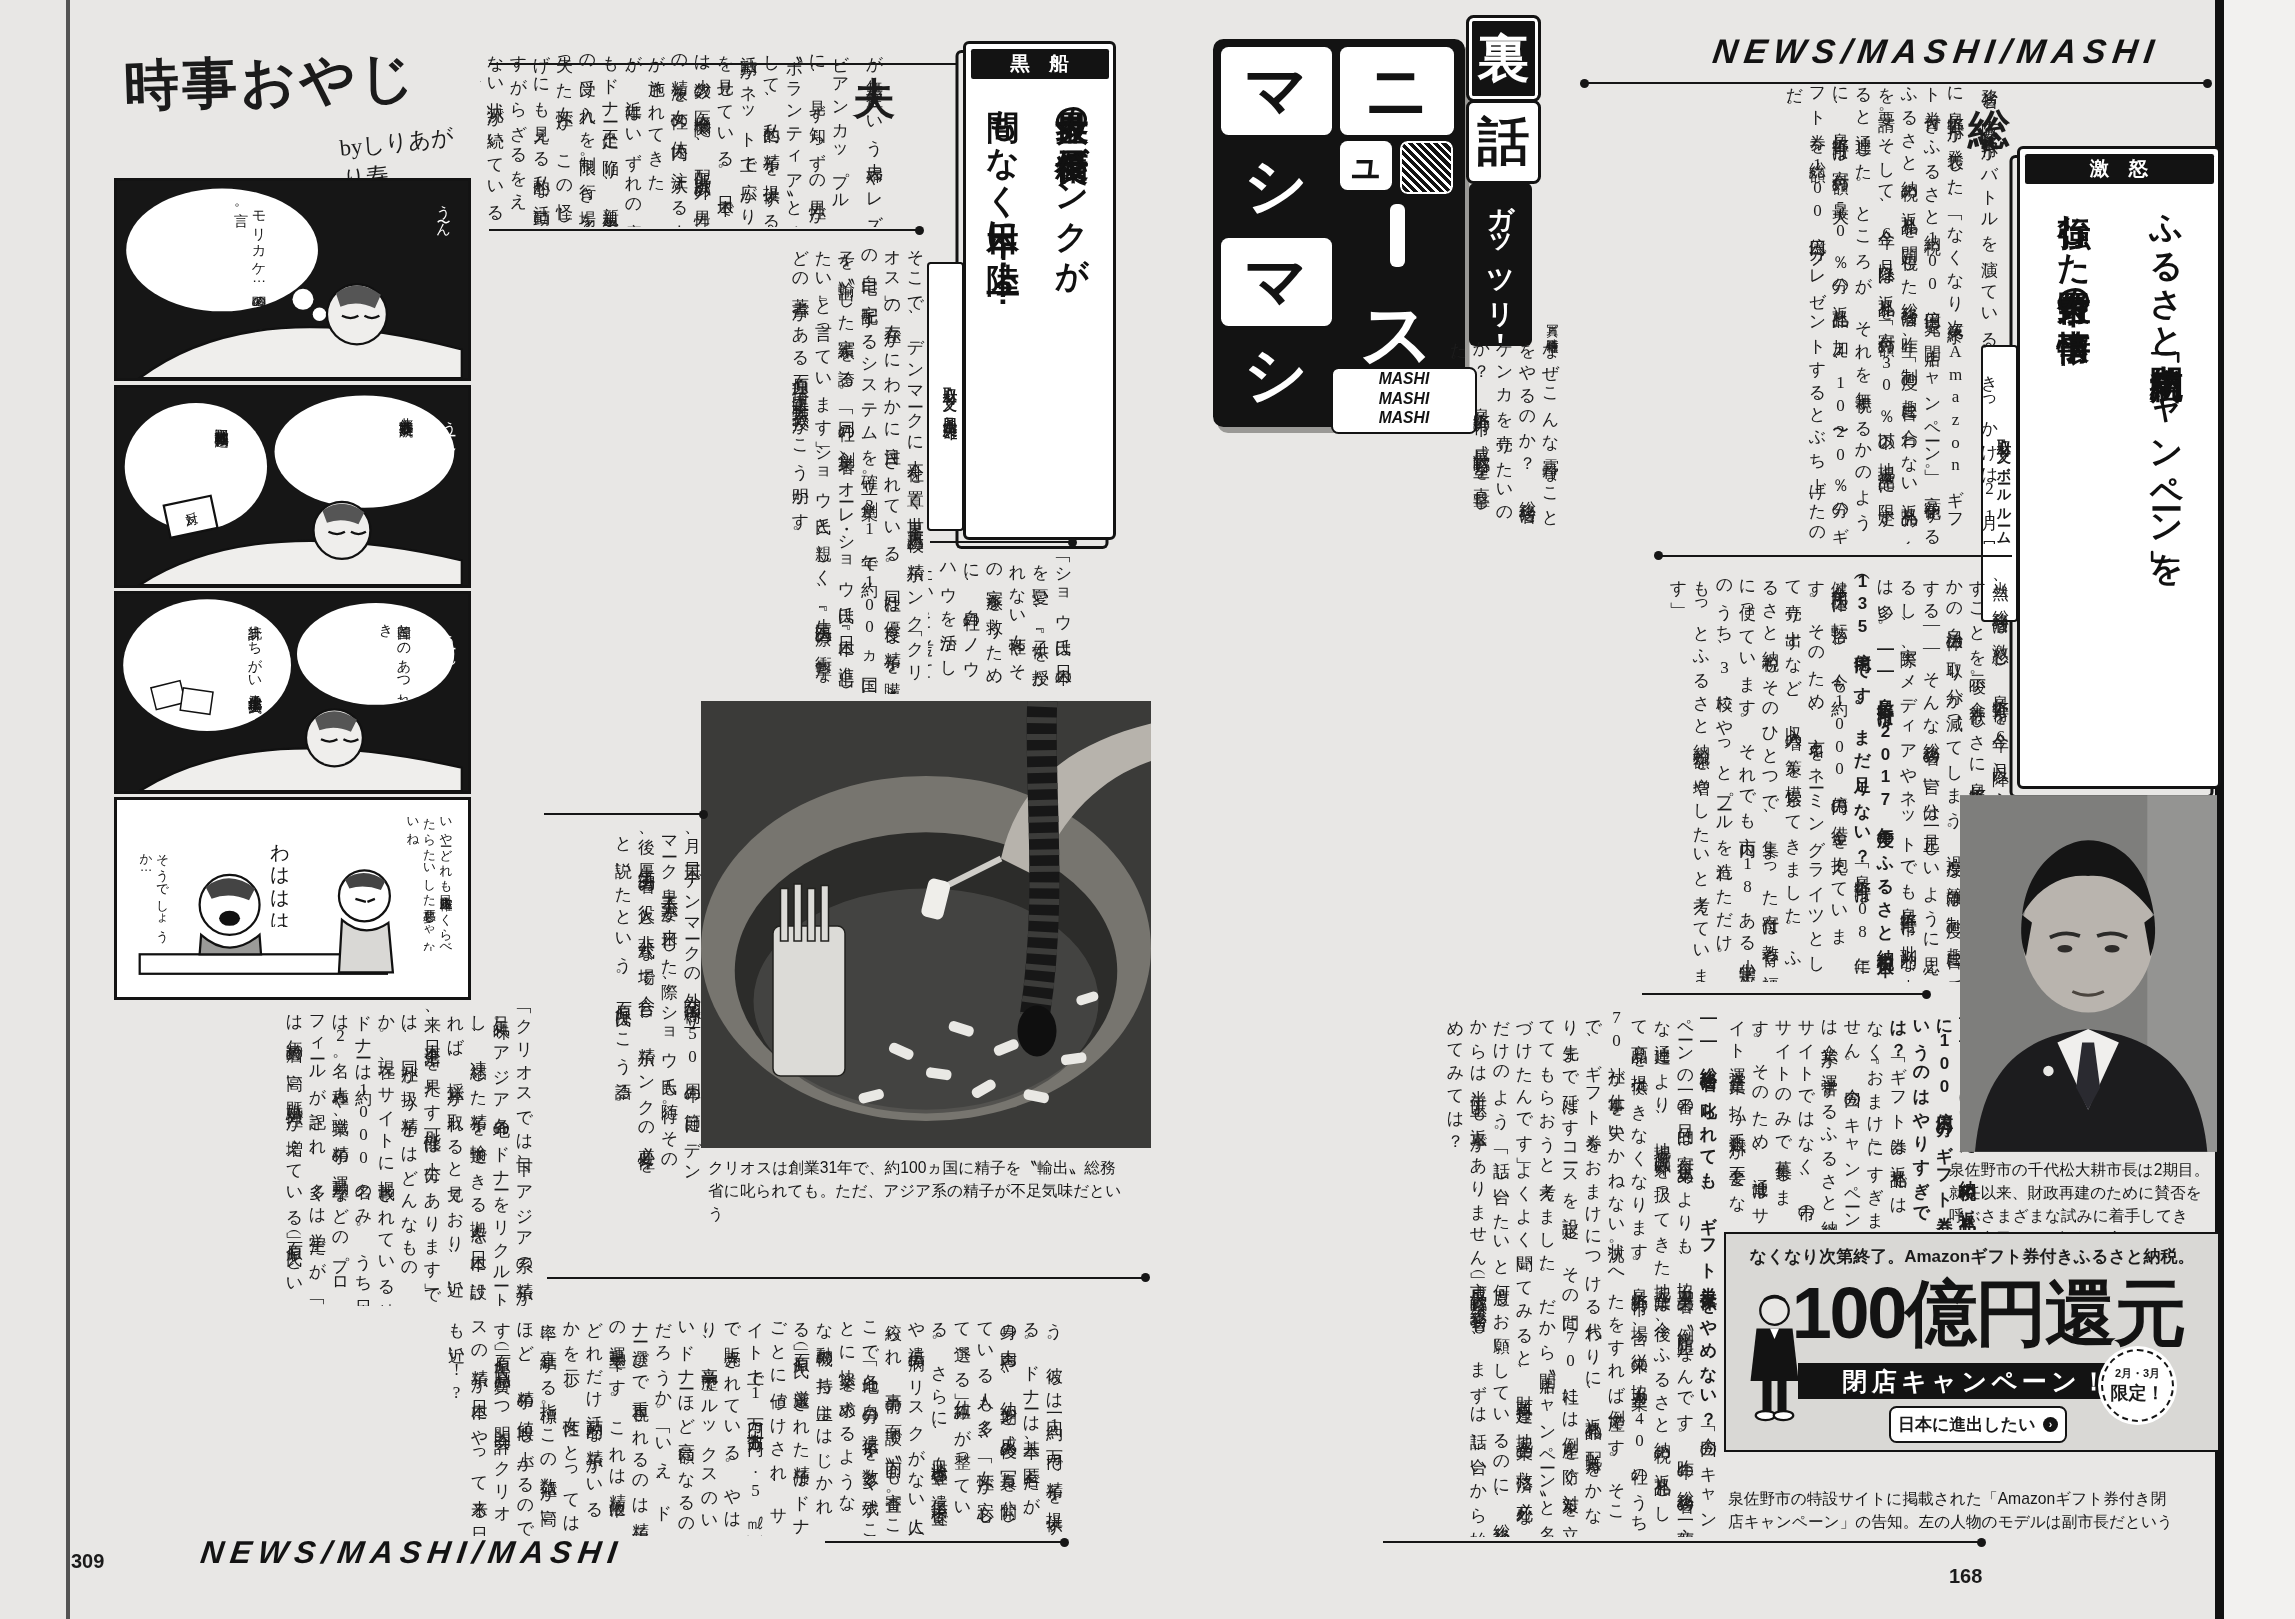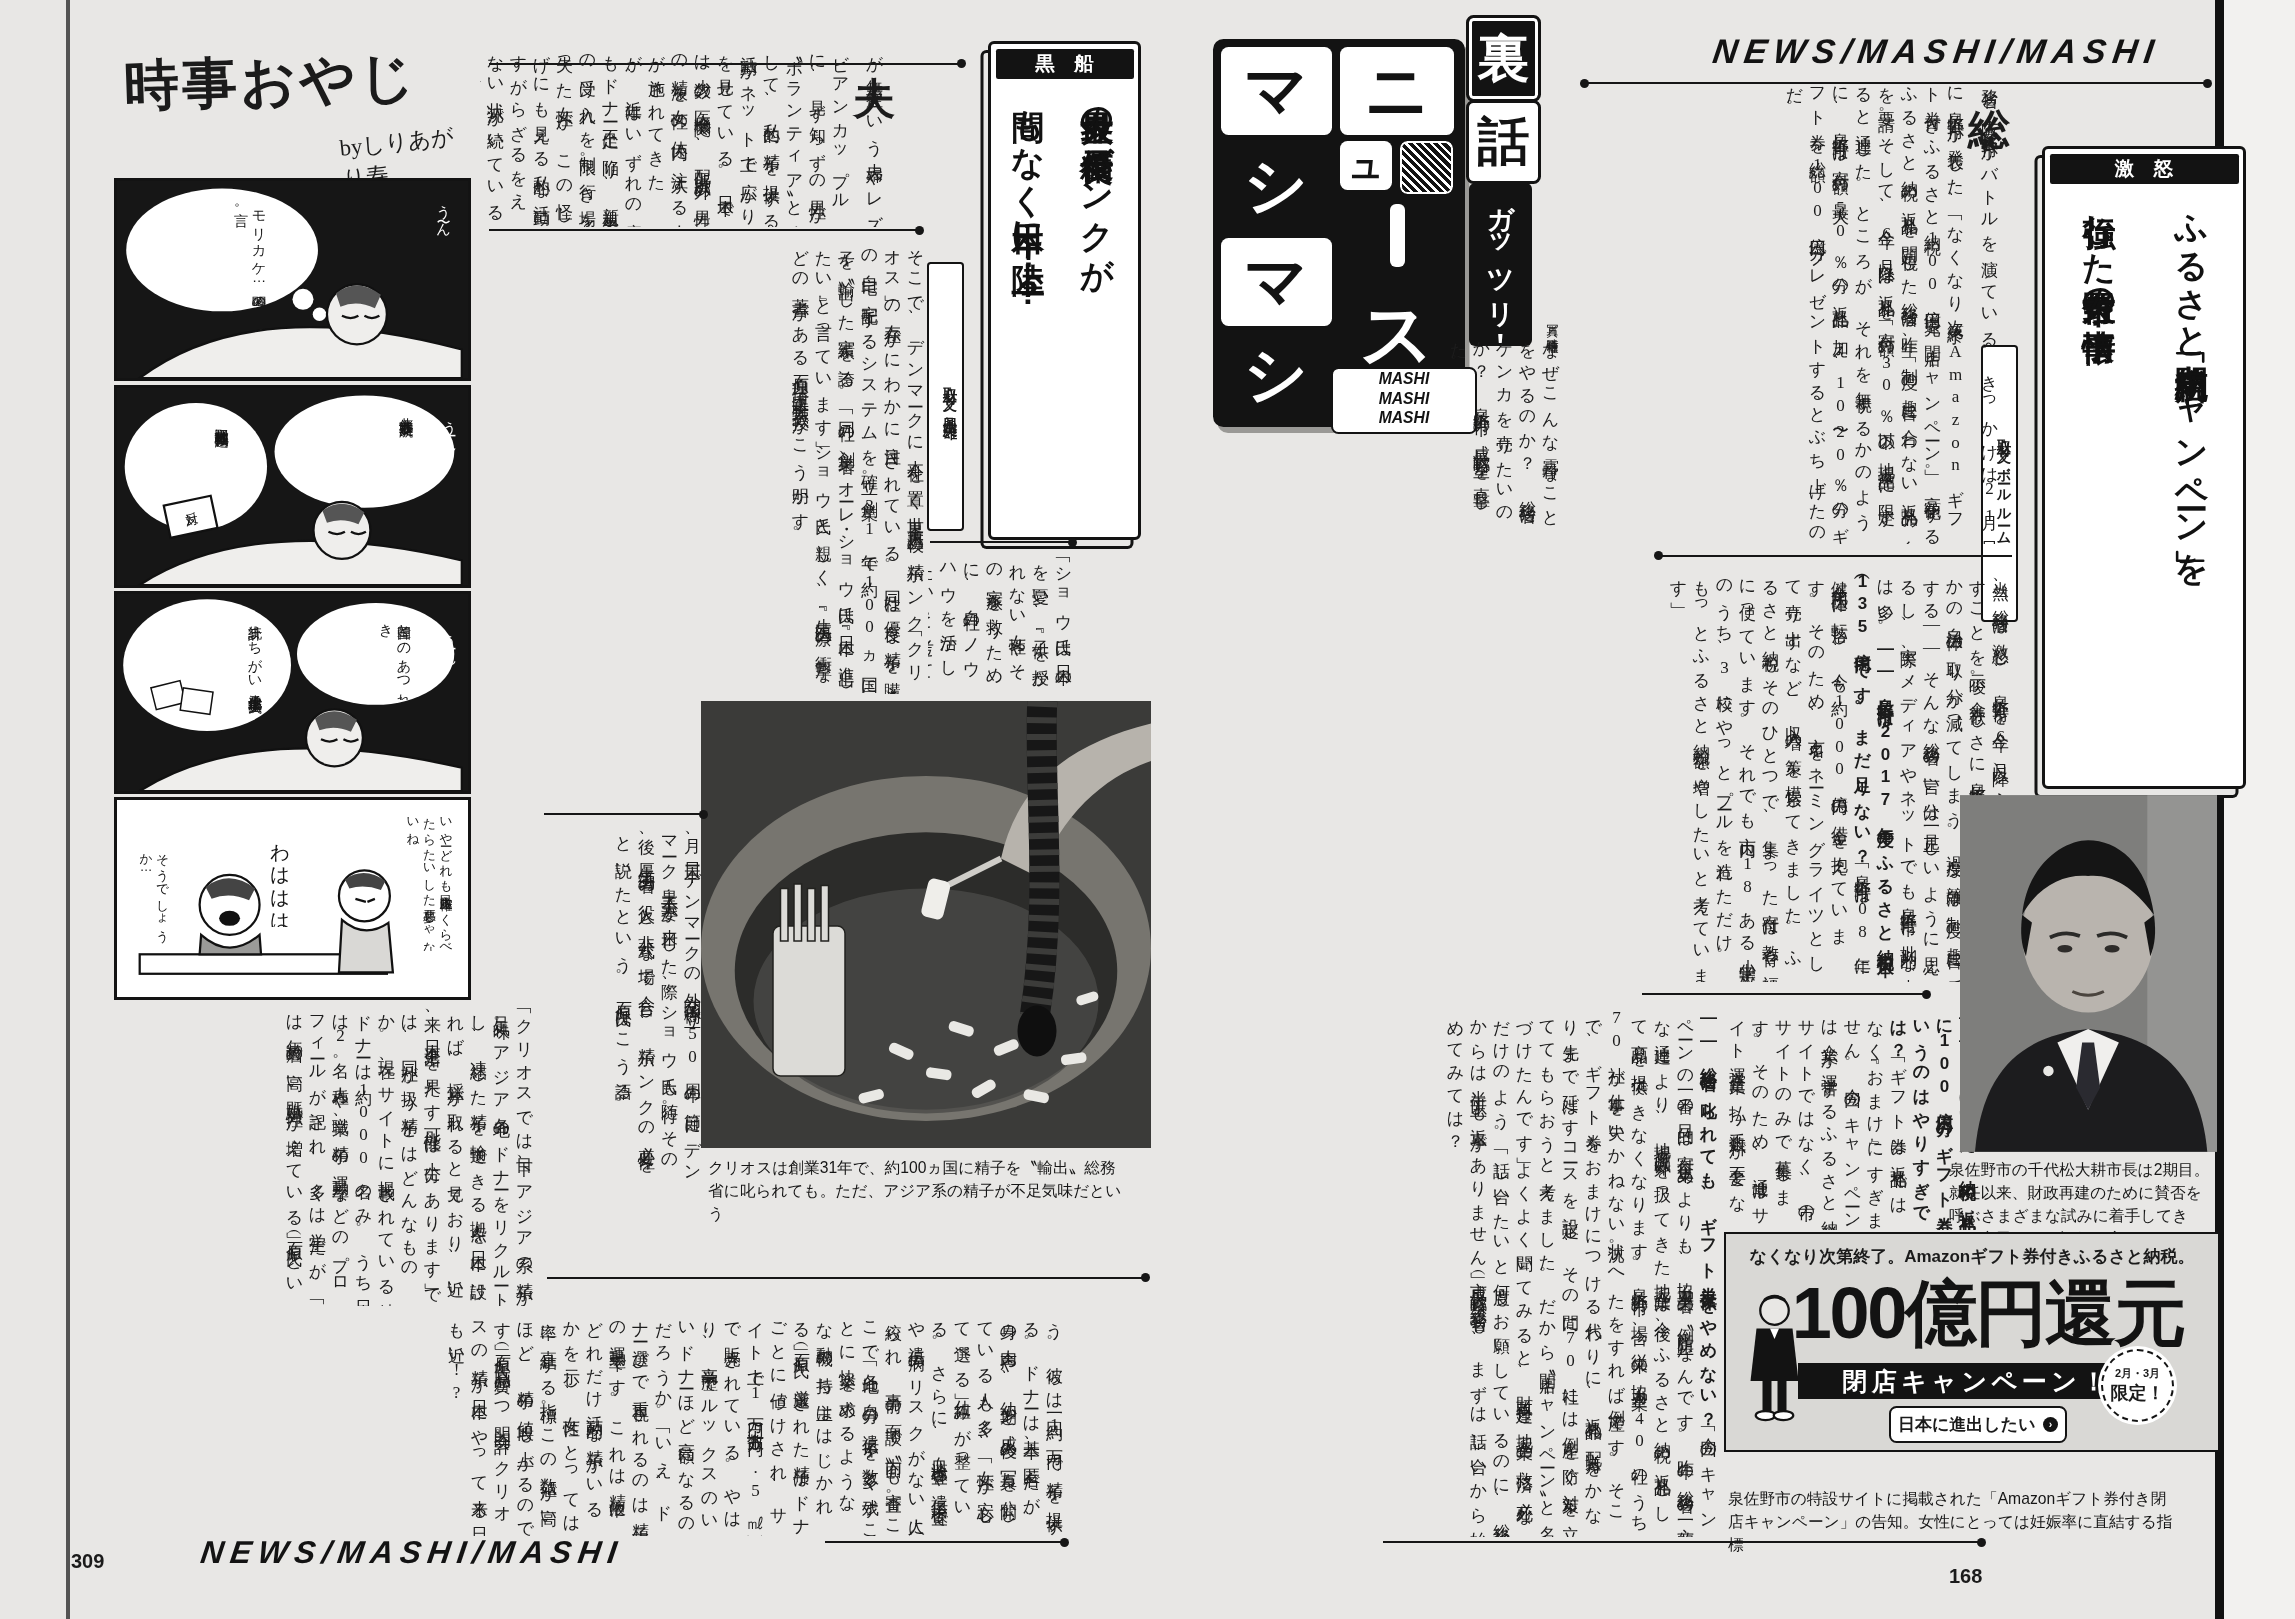--- a/index.html
+++ b/index.html
@@ -12,21 +12,21 @@
          letter-spacing:3.7px;color:#1c1c1c;}
   .vgothic{font-family:"Liberation Sans","DejaVu Sans",sans-serif;}
   .dropcap{font-family:"Liberation Sans","DejaVu Sans",sans-serif;font-weight:900;font-size:42px;
            letter-spacing:0;line-height:45px;}
   .qaq{font-family:"Liberation Sans","DejaVu Sans",sans-serif;font-weight:700;}
   
   .rl{position:absolute;height:2.2px;background:#161616;}
   .cdot{position:absolute;width:9px;height:9px;border-radius:50%;background:#161616;}
   
   .hlbox{position:absolute;background:#fff;border:3px solid #131313;border-radius:6px;
-         box-shadow:-7.5px 9px 0 -3px #e8e7e5,-7.5px 9px 0 0 #131313;margin-left:25px;}
+         box-shadow:-7.5px 9px 0 -3px #e8e7e5,-7.5px 9px 0 0 #131313;}
   .kicker{position:absolute;left:4.5px;right:4.5px;top:4.5px;height:30px;background:#131313;color:#fff;
           display:flex;align-items:center;justify-content:center;font-weight:900;font-size:19.5px;
           letter-spacing:19.5px;text-indent:19.5px;border-radius:2.2px;}
   .hlcol{position:absolute;writing-mode:vertical-rl;text-orientation:upright;
          font-family:"Liberation Sans","DejaVu Sans",sans-serif;font-weight:900;color:#111;}
   .bytab{position:absolute;background:#fff;border:2.2px solid #131313;border-radius:3.7px;
          writing-mode:vertical-rl;text-orientation:upright;font-weight:700;font-size:14.2px;
          letter-spacing:3px;padding:10.5px 3px;text-align:center;}
   
   .hcap{position:absolute;font-size:15.7px;line-height:23px;font-weight:500;color:#161616;
@@ -328,20 +328,20 @@
       </div>
     <div class="abs" style="left:372px;top:112px;width:79px;height:79px;background:#fff;border-radius:50%;outline:2.2px dashed #131313;outline-offset:-5.2px;text-align:center;font-weight:900;">
       <div style="margin-top:19.5px;font-size:11px;">2月・3月</div>
       <div style="font-size:18px;">限定！</div>
     </div>
     <div class="abs" style="left:163px;top:172px;width:174px;height:33px;background:#fff;border:2.2px solid #131313;border-radius:7.5px;display:flex;align-items:center;justify-content:center;gap:7.5px;font-weight:900;font-size:17px;">
       <span>日本に進出したい</span>
       <span style="width:15px;height:15px;border-radius:50%;background:#131313;color:#fff;font-size:10.5px;line-height:15px;text-align:center;font-style:normal;">›</span>
     </div>
   </div>
-  <div class="hcap" style="left:1728px;top:1487px;width:450px;height:46px;">泉佐野市の特設サイトに掲載された「Amazonギフト券付き閉店キャンペーン」の告知。女性にとっては妊娠率に直結する指標</div>
+  <div class="hcap" style="left:1728px;top:1487px;width:450px;height:46px;">泉佐野市の特設サイトに掲載された「Amazonギフト券付き閉店キャンペーン」の告知。左の人物のモデルは副市長だという</div>
 
   <div class="rl" style="left:1383px;top:1541px;width:600px;"></div>
   <div class="cdot" style="left:1977px;top:1538px;"></div>
   <div class="abs" style="left:1949px;top:1565px;font-size:20px;font-weight:700;">168</div>
 
 </div>
 
 
 </body></html>

